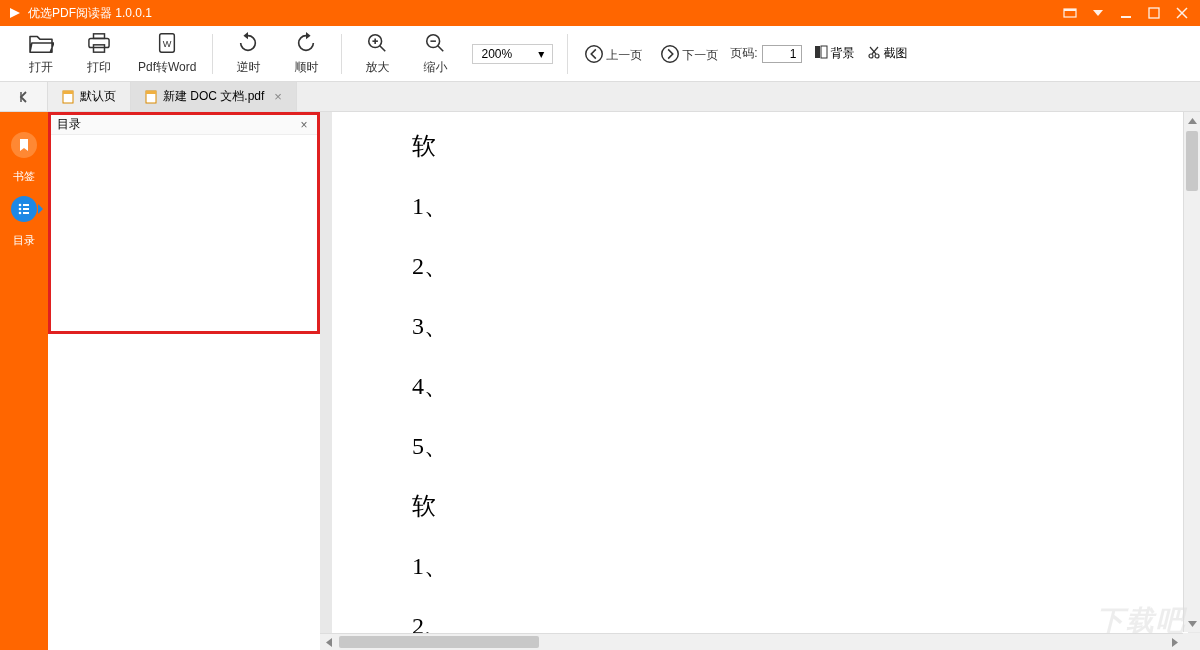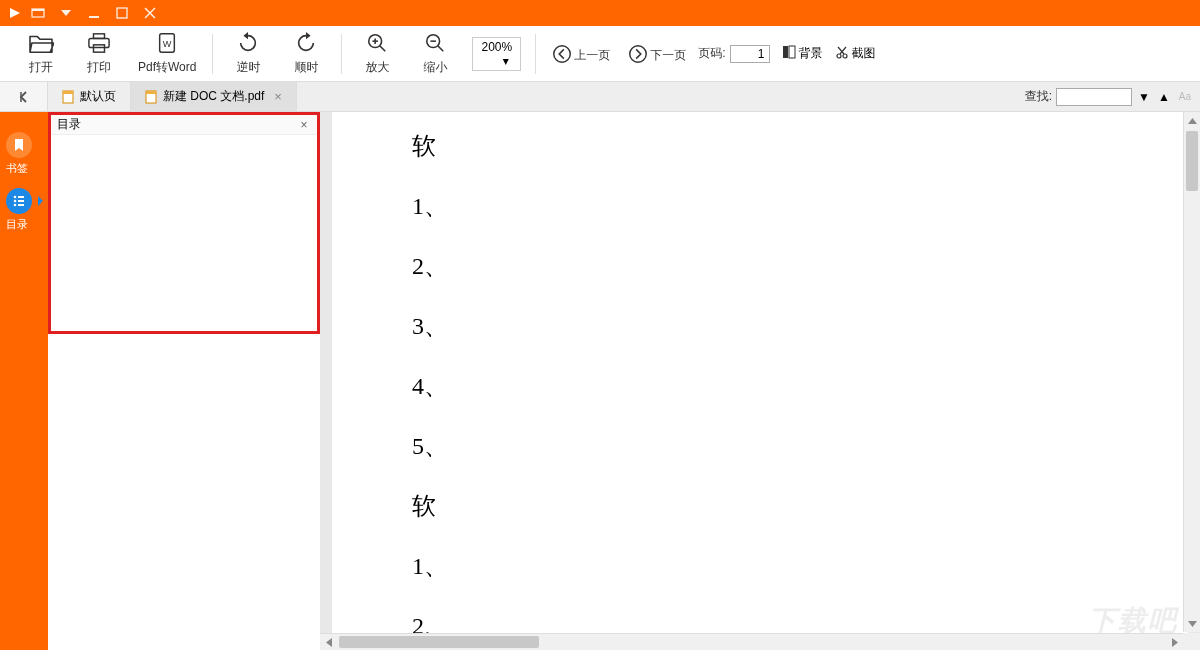--- a/index.html
+++ b/index.html
@@ -9,21 +9,21 @@
     .titlebar .logo-icon { width: 14px; height: 14px; margin-right: 6px; }
     .titlebar .title { flex: 1; font-size: 12px; }
     .titlebar .win-btns { display: flex; gap: 8px; }
     .titlebar .win-btn { width: 20px; height: 16px; display: flex; align-items: center; justify-content: center; cursor: pointer; opacity: 0.9; }
     
     .toolbar { height: 56px; background: #fff; border-bottom: 1px solid #ddd; display: flex; align-items: center; padding: 0 12px; }
     .toolbar .btn { display: flex; flex-direction: column; align-items: center; justify-content: center; margin: 0 10px; cursor: pointer; min-width: 38px; }
     .toolbar .btn .icon { height: 24px; display: flex; align-items: center; justify-content: center; }
     .toolbar .btn .lbl { font-size: 12px; color: #333; margin-top: 4px; text-align: center; }
     .toolbar .sep { width: 1px; height: 40px; background: #ddd; margin: 0 6px; }
-    .toolbar .zoom-sel { display: flex; align-items: center; border: 1px solid #ccc; padding: 2px 4px; margin: 0 8px; background: #fff; flex-direction: column; }
+    .toolbar .zoom-sel { display: flex; align-items: center; border: 1px solid #ccc; padding: 2px 4px; margin: 0 8px; background: #fff; }
     .toolbar .zoom-sel span { padding: 0 4px; }
     .toolbar .zoom-sel .dd { margin-left: 18px; }
     .toolbar .page-group { display: flex; margin-left: 4px; }
     .toolbar .page-group .lbl2 { font-size: 12px; color: #333; margin-right: 4px; }
     .toolbar .page-input { width: 40px; height: 18px; border: 1px solid #aaa; text-align: right; padding: 0 4px; font-size: 12px; }
     .toolbar .btn2 { display: flex; flex-direction: row; align-items: center; margin: 0 8px; cursor: pointer; }
     .toolbar .btn2 .lbl { font-size: 12px; color: #333; margin-top: 4px; }
     .toolbar .inline-btn { display: flex; align-items: flex-start; margin: 0 6px; cursor: pointer; font-size: 12px; }
     .toolbar .inline-btn .icon { margin-right: 3px; }
     
@@ -34,21 +34,21 @@
     .tabbar .tab .file-icon { margin-right: 5px; }
     .tabbar .tab .close { margin-left: 10px; color: #888; font-size: 13px; }
     .tabbar .search-area { margin-left: auto; display: flex; align-items: center; padding: 0 6px; }
     .tabbar .search-area .lbl { font-size: 12px; color: #333; margin-right: 4px; }
     .tabbar .search-input { width: 76px; height: 18px; border: 1px solid #aaa; font-size: 11px; padding: 0 3px; }
     .tabbar .search-btn { margin-left: 4px; cursor: pointer; padding: 0 2px; }
     .tabbar .aa { margin-left: 4px; color: #bbb; font-size: 10px; padding: 1px 3px; }
     
     .main { display: flex; height: calc(650px - 26px - 56px - 30px); }
     .sidebar { width: 48px; background: #ff6600; display: flex; flex-direction: column; align-items: center; padding-top: 14px; }
-    .sidebar .side-btn { width: 36px; display: flex; flex-direction: column; align-items: flex-start; padding: 6px 0; cursor: pointer; color: #fff; position: relative; }
+    .sidebar .side-btn { width: 36px; display: flex; flex-direction: column; align-items: center; padding: 6px 0; cursor: pointer; color: #fff; position: relative; gap: 8px; }
     .sidebar .side-btn .ic { width: 26px; height: 26px; border-radius: 50%; display: flex; align-items: center; justify-content: center; }
     .sidebar .side-btn.selected .ic { background: #1e88e5; }
     .sidebar .side-btn .t { font-size: 11px; margin-top: 3px; }
     .sidebar .side-btn.selected::after { content: ''; position: absolute; right: -6px; top: 14px; border: 5px solid transparent; border-left-color: #1e88e5; }
     
     .outline-panel { width: 272px; height: 222px; background: #fff; border: 3px solid #e02020; position: relative; }
     .outline-panel .header { height: 20px; background: #fafafa; display: flex; align-items: center; padding: 0 6px; border-bottom: 1px solid #eee; font-size: 12px; }
     .outline-panel .header .x { margin-left: auto; cursor: pointer; color: #666; width: 14px; text-align: center; }
     
     .doc-area { flex: 1; background: #e8e8e8; position: relative; overflow: hidden; }
@@ -59,31 +59,32 @@
     .vscroll .arr { height: 17px; display: flex; align-items: center; justify-content: center; background: #f0f0f0; cursor: pointer; }
     .vscroll .track { flex: 1; background: #f0f0f0; position: relative; }
     .vscroll .thumb { position: absolute; left: 2px; right: 2px; top: 2px; height: 60px; background: #c8c8c8; border-radius: 2px; }
     
     .hscroll { position: absolute; left: 0; right: 17px; bottom: 0; height: 17px; background: #f0f0f0; display: flex; border-top: 1px solid #ddd; }
     .hscroll .arr { width: 17px; display: flex; align-items: center; justify-content: center; cursor: pointer; }
     .hscroll .track { flex: 1; position: relative; }
     .hscroll .thumb { position: absolute; top: 2px; bottom: 2px; left: 2px; width: 200px; background: #c8c8c8; border-radius: 2px; }
     .corner { position: absolute; right: 0; bottom: 0; width: 17px; height: 17px; background: #f0f0f0; }
     
-    .watermark { position: absolute; right: 22px; bottom: 10px; font-size: 28px; color: #ddd; font-style: italic; font-weight: bold; letter-spacing: 2px; pointer-events: none; opacity: 0.5; }
+    .watermark { position: absolute; right: 14px; bottom: 10px; font-size: 28px; color: #ddd; font-style: italic; font-weight: bold; letter-spacing: 2px; pointer-events: none; opacity: 0.5; }
     
     svg { display: block; }
   </style>
 </head>
 <body>
 
 <div class="titlebar">
   <svg class="logo-icon" viewBox="0 0 14 14">
       <polygon points="2,2 12,7 2,12" fill="#fff"></polygon>
     </svg>
+  <div class="title">优选PDF阅读器 1.0.0.1</div>
   <div class="win-btns">
     <div class="win-btn">
         <svg width="14" height="10" viewBox="0 0 14 10">
           <rect x="1" y="1" width="12" height="8" fill="none" stroke="#fff" stroke-width="1.2"></rect>
           <rect x="1" y="1" width="12" height="2" fill="#fff"></rect>
         </svg>
       </div>
     <div class="win-btn">
         <svg width="12" height="10" viewBox="0 0 12 10">
           <polygon points="6,8 1,2 11,2" fill="#fff"></polygon>
@@ -244,27 +245,20 @@
   </div>
   <div class="tab active">
     <span class="file-icon">
         <svg width="13" height="14" viewBox="0 0 13 14">
           <rect x="1" y="1" width="10" height="12" fill="#fff" stroke="#d98a00" stroke-width="1"></rect>
           <rect x="1" y="1" width="10" height="3" fill="#f0b040"></rect>
         </svg>
       </span>
     <span>新建 DOC 文档.pdf</span>
     <span class="close">×</span>
-  </div>
-  <div class="search-area">
-    <span class="lbl">查找:</span>
-    <input class="search-input" style="">
-    <span class="search-btn">▼</span>
-    <span class="search-btn">▲</span>
-    <span class="aa">Aa</span>
   </div>
 </div>
 
 <div class="main">
   <div class="sidebar">
     <div class="side-btn">
       <div class="ic" style="background:#ff8833;">
           <svg width="16" height="16" viewBox="0 0 16 16">
             <path d="M4 2 L12 2 L12 14 L8 11 L4 14 Z" fill="#fff"></path>
           </svg>

